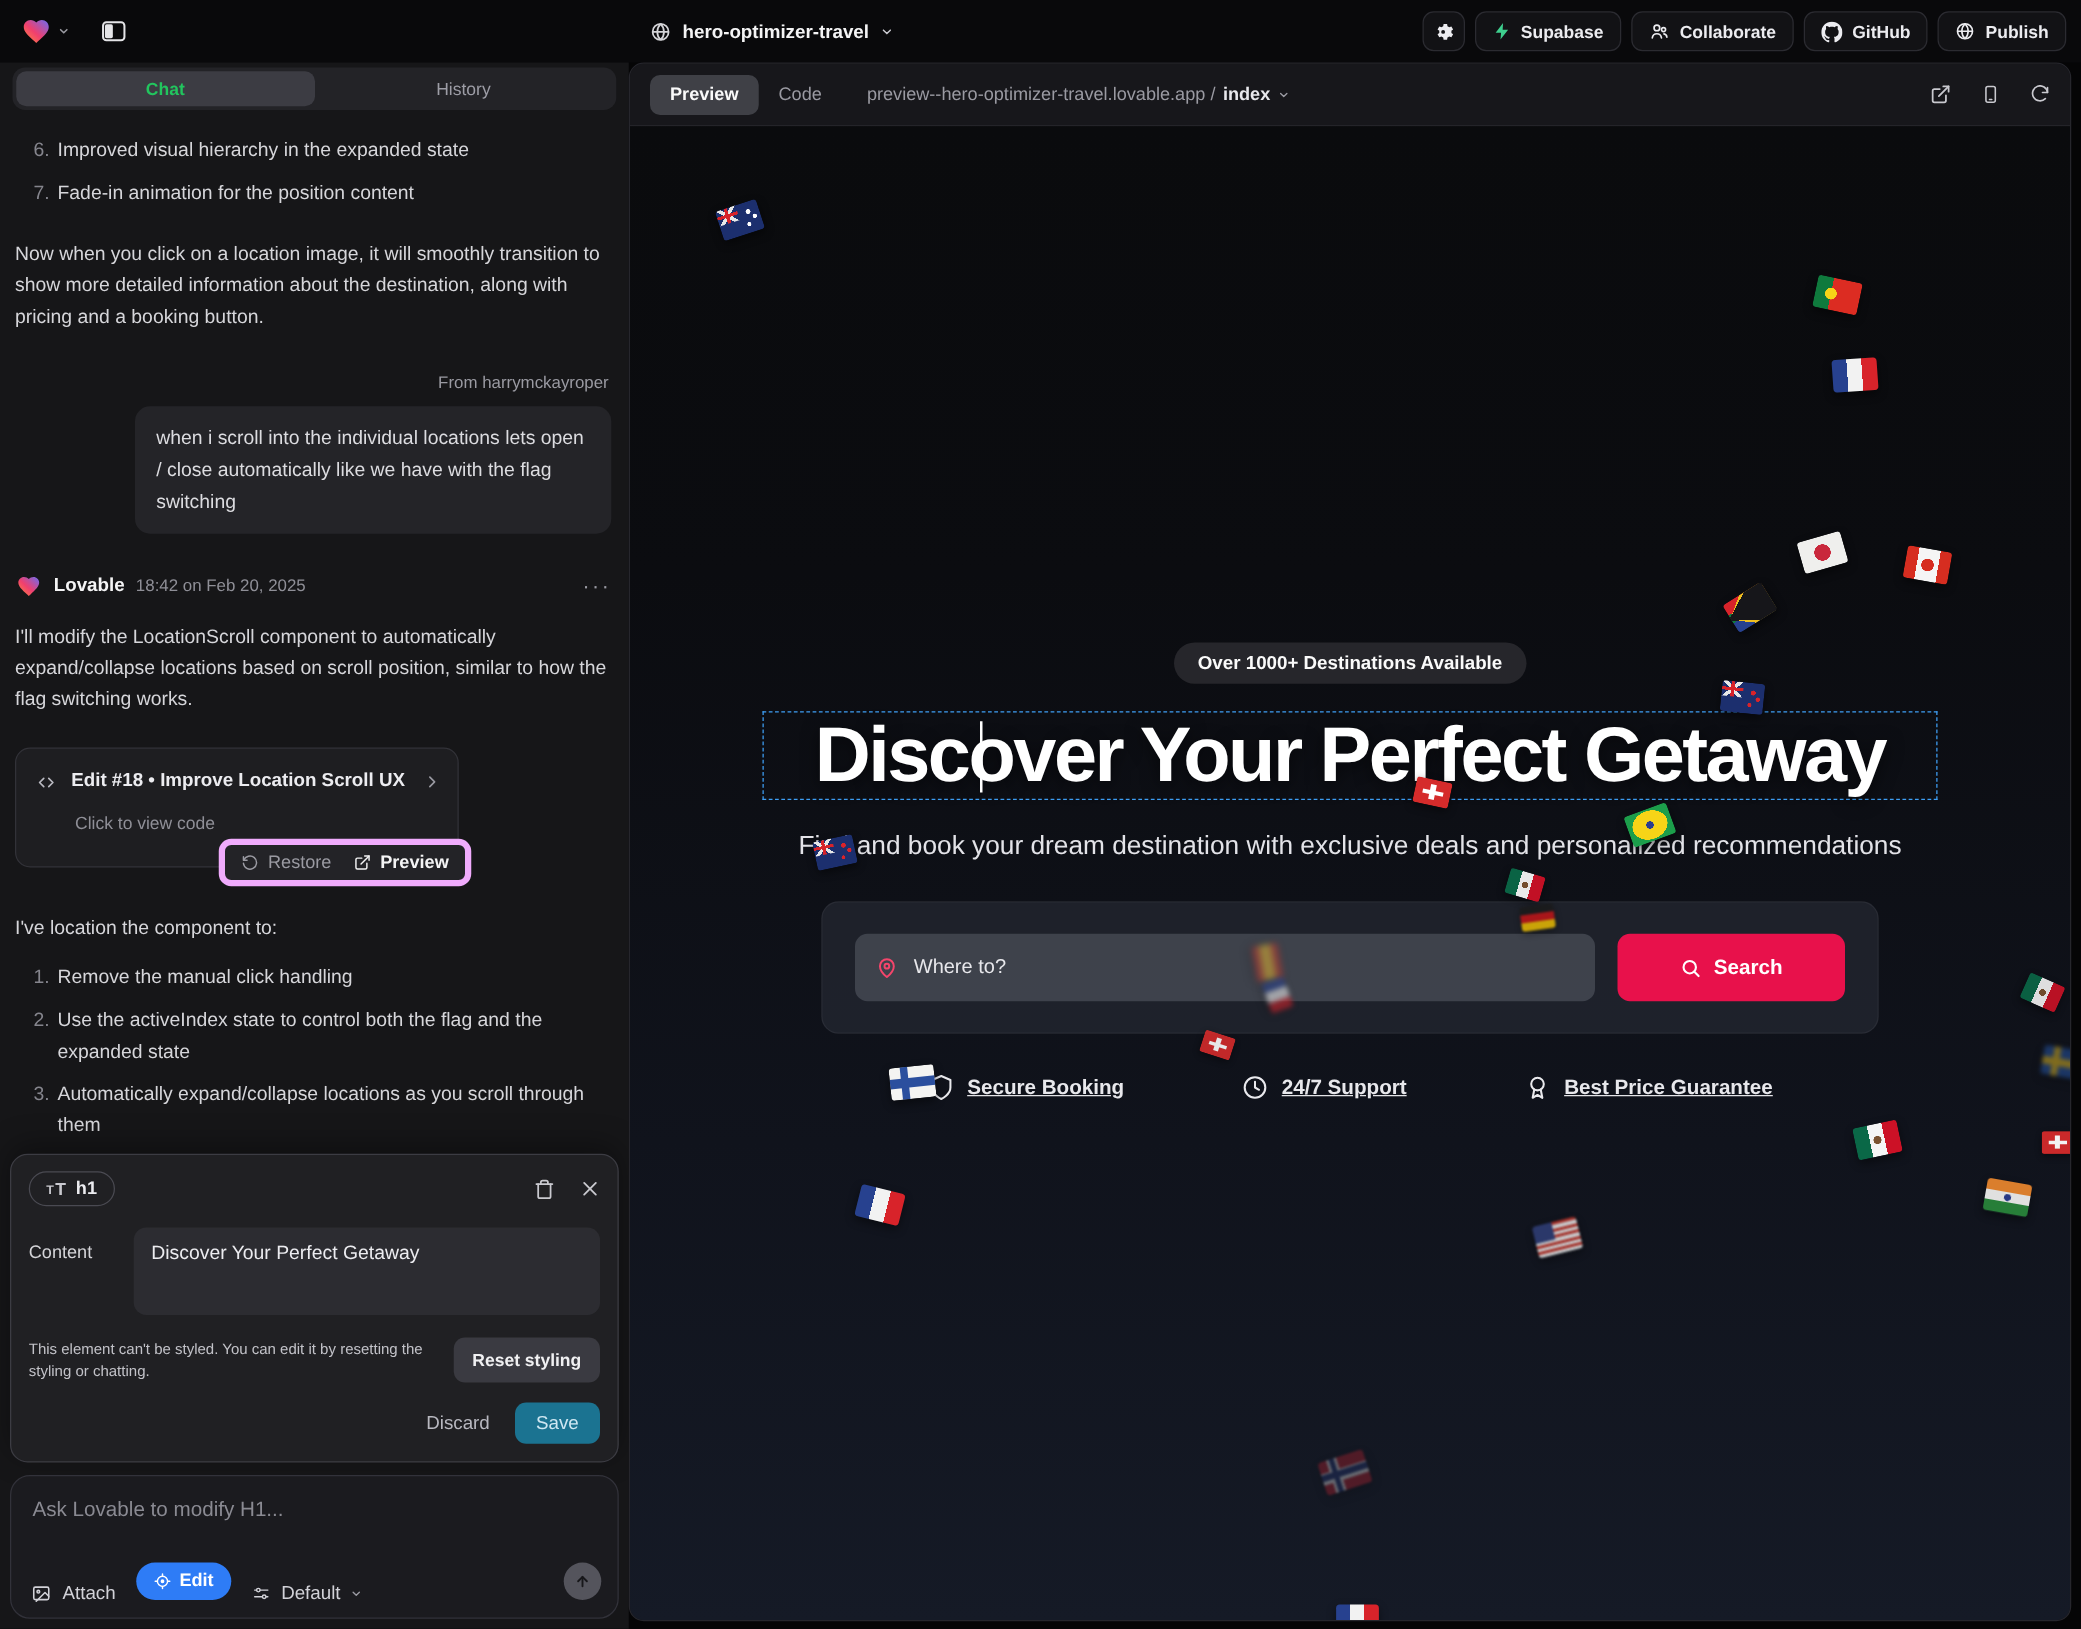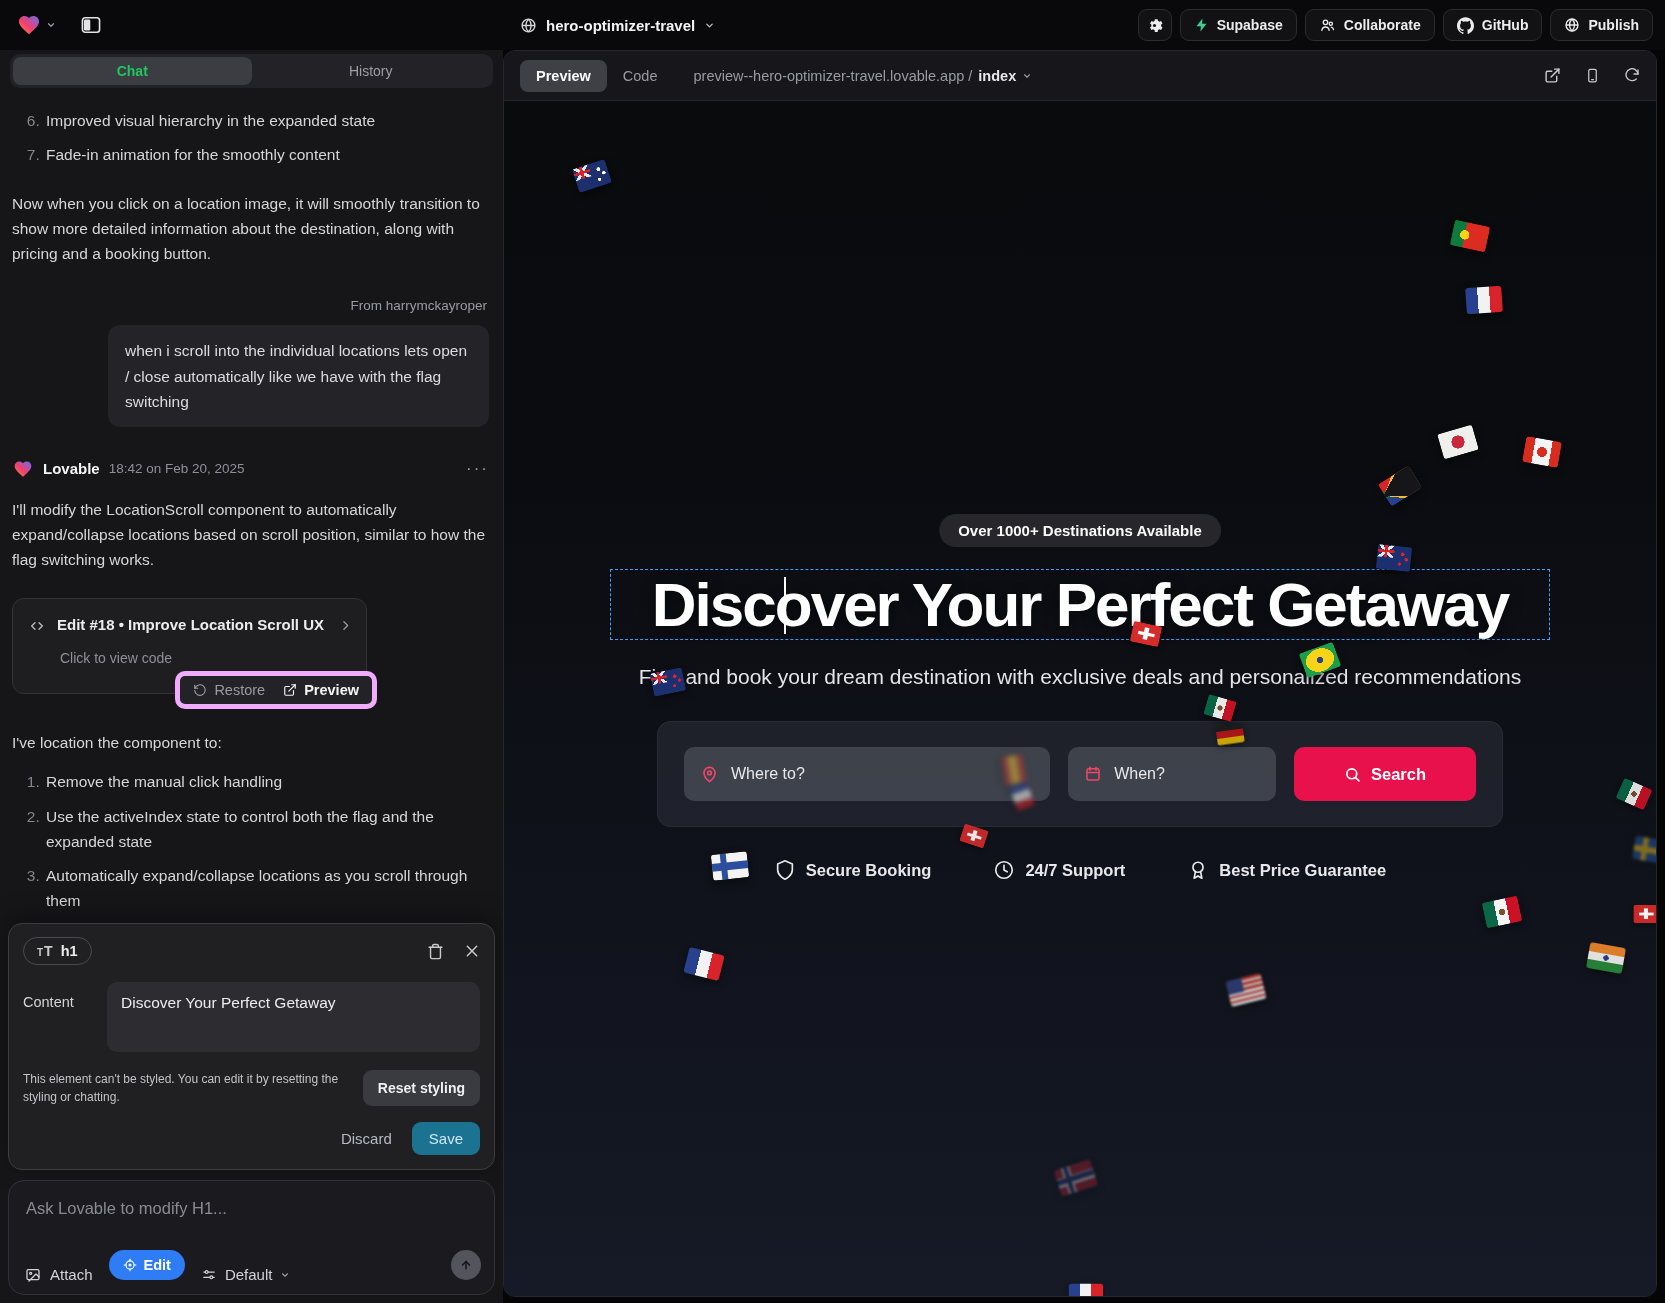--- a/index.html
+++ b/index.html
@@ -129,21 +129,21 @@
   .search-wrap { position:absolute; top:620px; left:calc(50% - 423px); width:846px; height:106px;
     background:rgba(44,48,58,.55); border:1px solid rgba(255,255,255,.05); border-radius:14px;
     display:flex; align-items:center; padding:0 26px; gap:18px; }
   .field { height:54px; background:rgba(84,89,99,.6); border-radius:10px; display:flex;
     align-items:center; gap:12px; padding:0 16px; color:#e8e8ec; font-size:16px; cursor:text; }
   .field-where { flex:1.9; } .field-when { flex:1; }
   .search-btn { width:182px; height:54px; border:none; border-radius:10px; color:#fff;
     font-size:16.5px; font-weight:700; display:flex; align-items:center; justify-content:center;
     gap:10px; cursor:pointer; font-family:inherit; flex:none; }
   .features { position:absolute; top:758px; left:0; width:100%; display:flex;
-    justify-content:center; gap:62px; }
+    justify-content:center; gap:94px;text-decoration:underline; }
   .feature { display:flex; align-items:center; gap:10px; font-size:16.5px; font-weight:600;
     color:#e8e8ec; }
 
   
   .flag { position:absolute; width:36px; height:26px; border-radius:3px;
     box-shadow:0 3px 8px rgba(0,0,0,.45); background-repeat:no-repeat; }
   .f-france { background-image:linear-gradient(90deg,#27418f 0 33%,#f2f2f2 33% 66%,#d8232a 66%); }
   .f-japan { background-color:#efefed;
     background-image:radial-gradient(circle at 50% 50%,#c9283c 0 29%,transparent 30%); }
   .f-canada { background-image:radial-gradient(circle at 50% 50%,#d62d20 0 22%,transparent 23%),
@@ -297,21 +297,21 @@
 
 <div class="left-panel">
   <div class="tabs">
     <div class="tab active">Chat</div>
     <div class="tab">History</div>
   </div>
 
   <div class="chat">
     <ol class="numlist" id="progress-list" style="margin-top:10px;" start="6">
         <li>Improved visual hierarchy in the expanded state</li>
-        <li>Fade-in animation for the smoothly content</li>
+        <li>Fade-in animation for the position content</li>
       </ol>
 
     <div class="para">Now when you click on a location image, it will smoothly transition to show more detailed information about the destination, along with pricing and a booking button.</div>
 
     <div class="from-label">From harrymckayroper</div>
 
     <div class="bubble">when i scroll into the individual locations lets open / close automatically like we have with the flag switching</div>
 
     <div class="lovable-row">
       <span>
@@ -531,31 +531,20 @@
 
     <div class="search-wrap">
       <div class="field field-where">
         <span>
           <svg width="19" height="19" viewBox="0 0 24 24" fill="none" stroke="#f4456b" stroke-width="2" stroke-linecap="round" stroke-linejoin="round">
               <path d="M12 21s-7-5.6-7-11a7 7 0 1 1 14 0c0 5.4-7 11-7 11z"></path>
               <circle cx="12" cy="10" r="2.4"></circle>
             </svg>
         </span>
         <span>Where to?</span>
-      </div>
-      <div class="field field-when">
-        <span>
-          <svg width="18" height="18" viewBox="0 0 24 24" fill="none" stroke="#f4456b" stroke-width="2" stroke-linecap="round" stroke-linejoin="round">
-              <rect x="4" y="5" width="16" height="15" rx="2"></rect>
-              <line x1="4" y1="10" x2="20" y2="10"></line>
-              <line x1="8" y1="3" x2="8" y2="7"></line>
-              <line x1="16" y1="3" x2="16" y2="7"></line>
-            </svg>
-        </span>
-        <span>When?</span>
       </div>
       <button class="search-btn" id="search-btn" style="background: rgb(232, 17, 75);">
         <span>
           <svg width="17" height="17" viewBox="0 0 24 24" fill="none" stroke="#fff" stroke-width="2.4" stroke-linecap="round">
               <circle cx="11" cy="11" r="7"></circle>
               <line x1="16.5" y1="16.5" x2="21" y2="21"></line>
             </svg>
         </span>
         <span>Search</span>
       </button>

